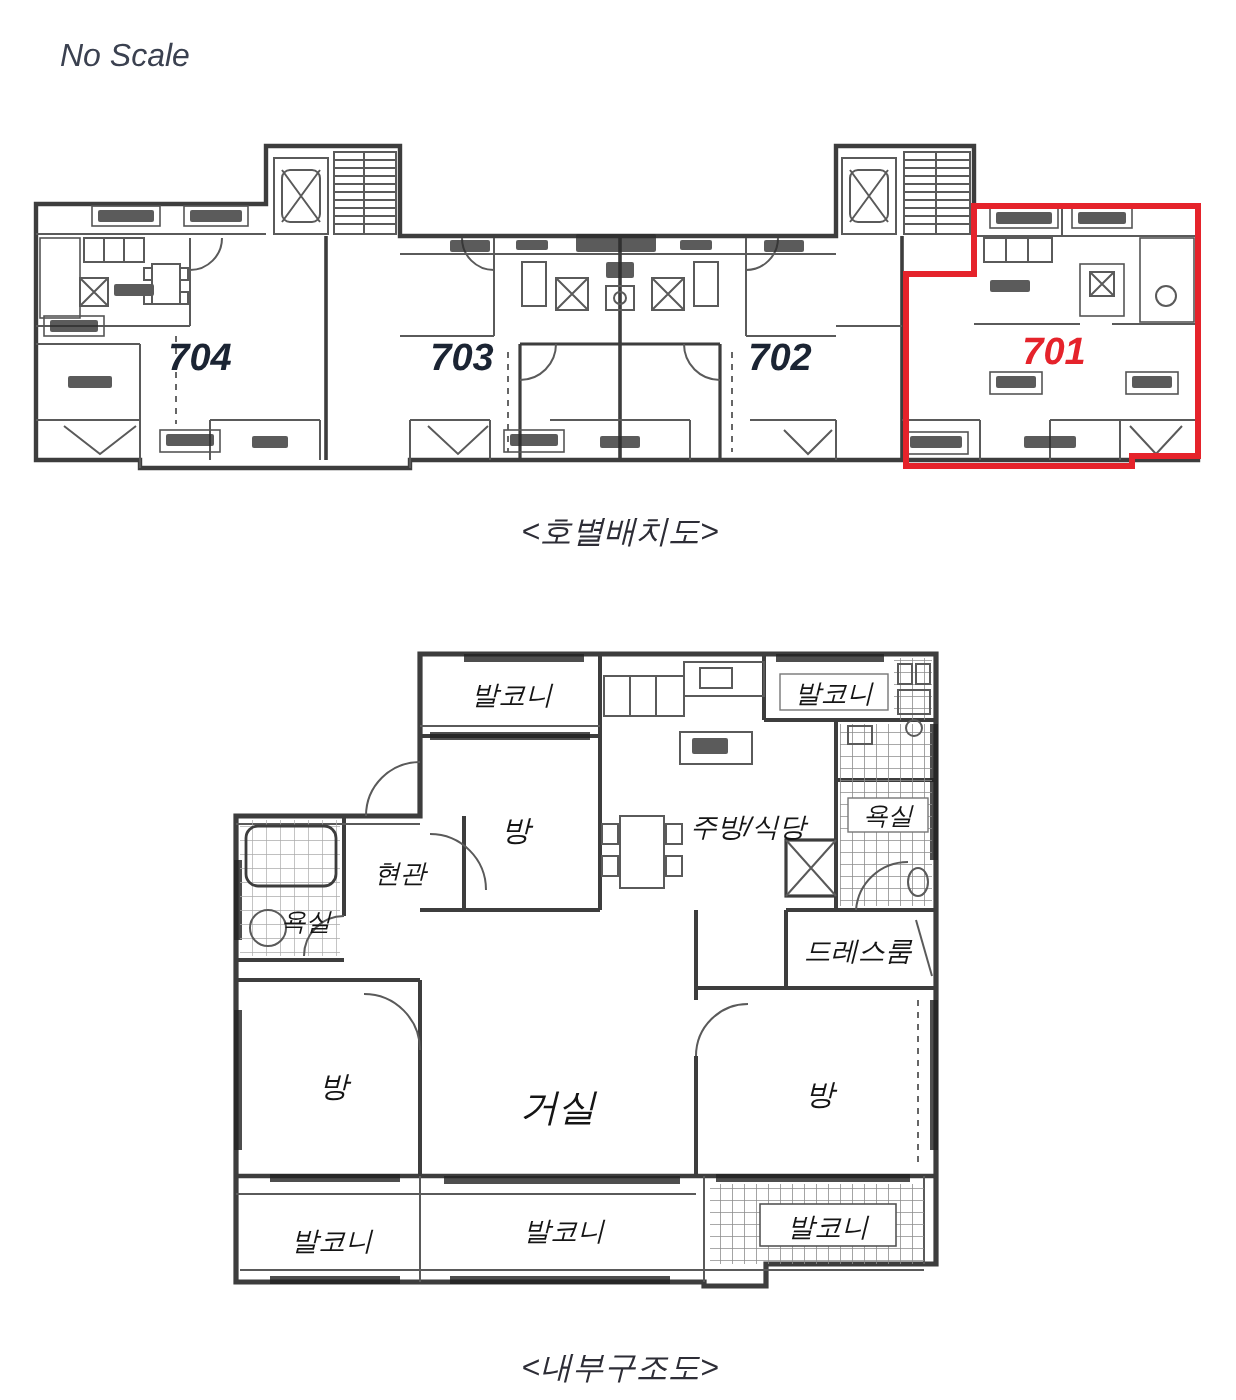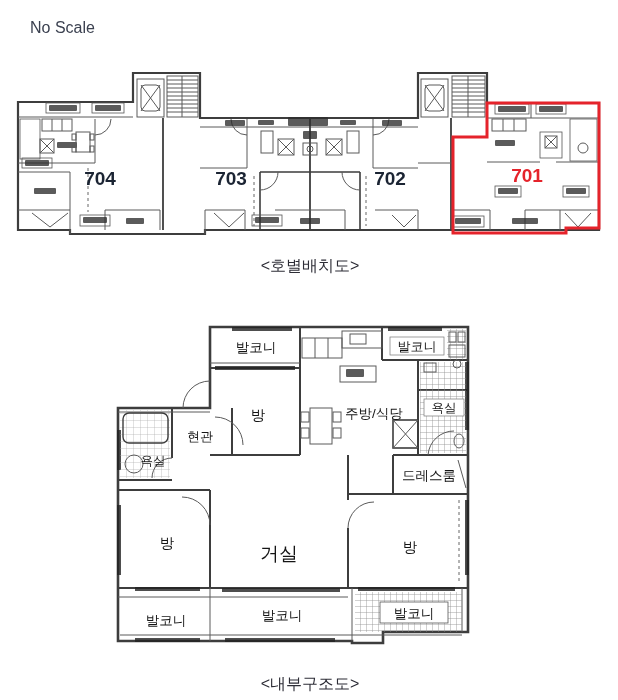--- a/index.html
+++ b/index.html
@@ -1,17 +1,17 @@
 <!DOCTYPE html>
 <html><head>
 <meta charset="utf-8">
 <style>
   html,body{margin:0;padding:0;background:#ffffff;}
   .canvas{position:relative;width:618px;height:700px;background:#ffffff;overflow:hidden;
-          font-family:"Liberation Sans",sans-serif;}
+          font-family:"Liberation Sans",sans-serif;font-style:italic;}
   svg{position:absolute;left:0;top:0;}
   svg text{font-family:"Liberation Sans","DejaVu Sans",sans-serif;}
   .scan{stroke:#3d3d3d;fill:none;}
   .thin{stroke:#5a5a5a;stroke-width:1;fill:none;}
   .blob{fill:#2d2d2d;opacity:.78;}
   .lbox{stroke:#555;stroke-width:.8;fill:none;}
   .dash{stroke:#666;stroke-width:1;stroke-dasharray:3 3;fill:none;}
   .dark{stroke:#222;stroke-width:4;opacity:.8;}
 </style>
 </head>

